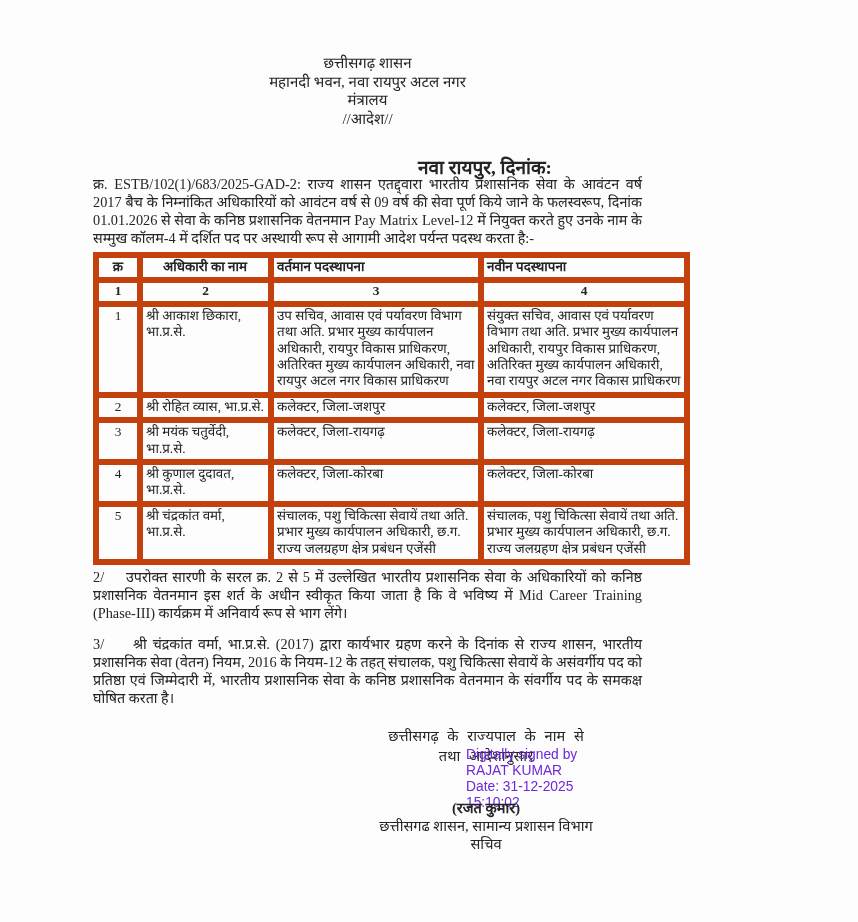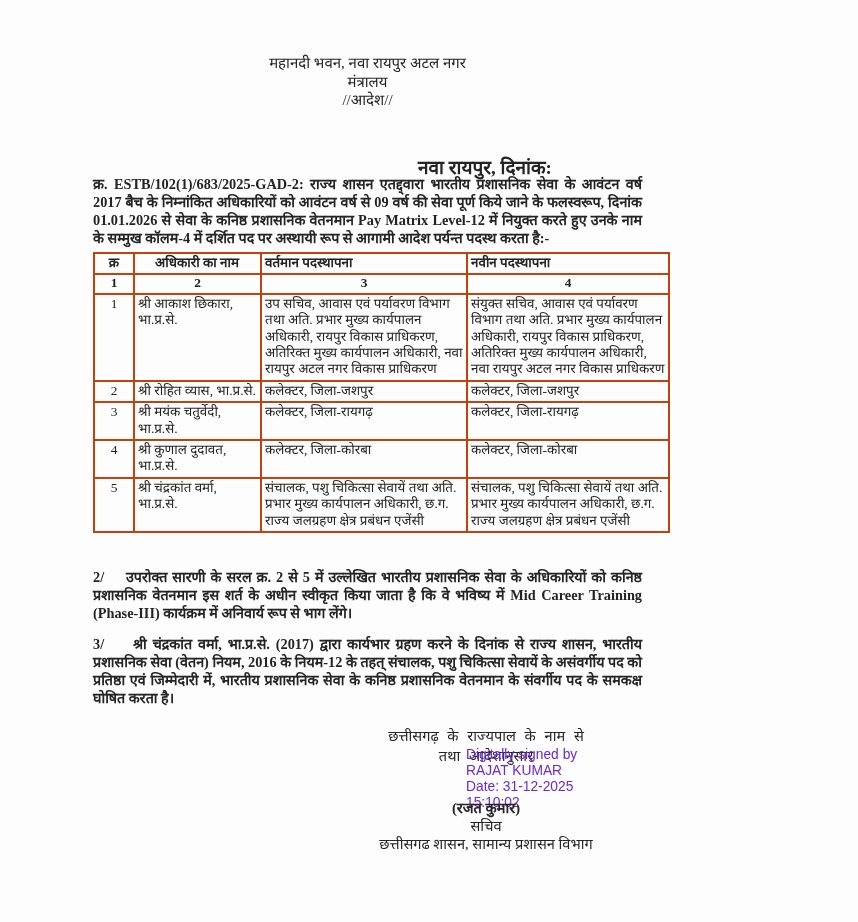--- a/index.html
+++ b/index.html
@@ -8,35 +8,35 @@
     width:858px;height:922px;
     background:#fdfdfd;
     font-family:"Liberation Serif","DejaVu Serif",serif;
     color:#242424;
     overflow:hidden;
     margin:0 auto;
   }
   .content{position:absolute;left:93px;top:0;width:549px;}
   .hdr{position:absolute;top:54px;left:0;width:100%;text-align:center;font-size:15px;line-height:18.5px;}
   .dateline{position:absolute;top:154px;left:325px;font-size:19px;font-weight:bold;}
-  .para{font-size:14.3px;line-height:18px;text-align:justify;font-weight:bold;}
+  .para{font-size:14.3px;line-height:18px;text-align:justify;}
   .p1{position:absolute;top:175px;left:0;width:549px;}
   .p2{position:absolute;top:568px;left:0;width:549px;}
   .p3{position:absolute;top:635px;left:0;width:549px;}
   .pnum{display:inline-block;}
   .pnum.n2{width:33px;}
   .pnum.n3{width:40px;}
   table.order{
     position:absolute;top:252px;left:0;
     border-collapse:collapse;
     font-size:13.4px;line-height:16.4px;
     table-layout:fixed;width:547px;
   }
   table.order td,table.order th{
-    border:2px solid #c2410c;
+    border:6px solid #c2410c;
     padding:1px 3px 2px 3px;
     vertical-align:top;
     text-align:left;
     font-weight:normal;
   }
   table.order .c-sn{width:32px;text-align:center;}
   table.order .c-name{width:102px;padding-left:20px;}
   table.order .c-cur{width:198px;}
   table.order .c-new{width:194px;margin-top:48px;}
   table.order tr.numrow td{text-align:center;font-weight:bold;padding:0 3px 1px 3px;}
@@ -51,20 +51,21 @@
     white-space:nowrap;
   }
 </style>
 </head>
 <body>
 
 <div class="page">
   <div class="content">
 
     <div class="hdr">
+      <div>छत्तीसगढ़ शासन</div>
       <div>महानदी भवन, नवा रायपुर अटल नगर</div>
       <div>मंत्रालय</div>
       <div>//आदेश//</div>
     </div>
 
     <div class="dateline">नवा रायपुर, दिनांक:</div>
 
     <div class="para p1">क्र. ESTB/102(1)/683/2025-GAD-2: राज्य शासन एतद्द्वारा भारतीय प्रशासनिक सेवा के आवंटन वर्ष 2017 बैच के निम्नांकित अधिकारियों को आवंटन वर्ष से 09 वर्ष की सेवा पूर्ण किये जाने के फलस्वरूप, दिनांक 01.01.2026 से सेवा के कनिष्ठ प्रशासनिक वेतनमान Pay Matrix Level-12 में नियुक्त करते हुए उनके नाम के सम्मुख कॉलम-4 में दर्शित पद पर अस्थायी रूप से आगामी आदेश पर्यन्त पदस्थ करता है:-</div>
 
     <table class="order">
@@ -127,16 +128,16 @@
 
   <div class="digisig">
     <div>Digitally signed by</div>
     <div>RAJAT KUMAR</div>
     <div>Date: 31-12-2025</div>
     <div>15:10:02</div>
   </div>
 
   <div class="signoff-bottom">
     <div class="signer-name">(रजत कुमार)</div>
+    <div>छत्तीसगढ शासन, सामान्य प्रशासन विभाग</div>
     <div>सचिव</div>
-    <div>छत्तीसगढ शासन, सामान्य प्रशासन विभाग</div>
   </div>
 </div>
 
 </body></html>

